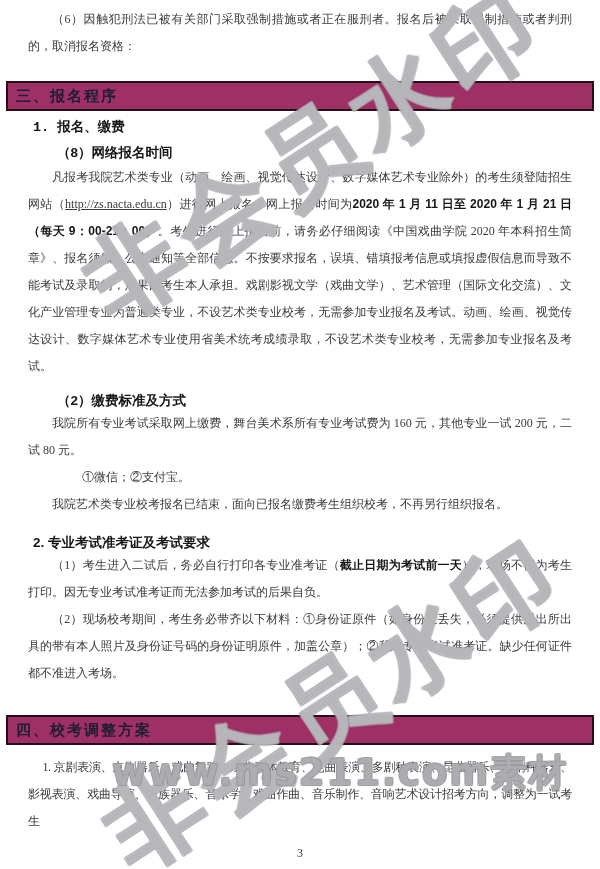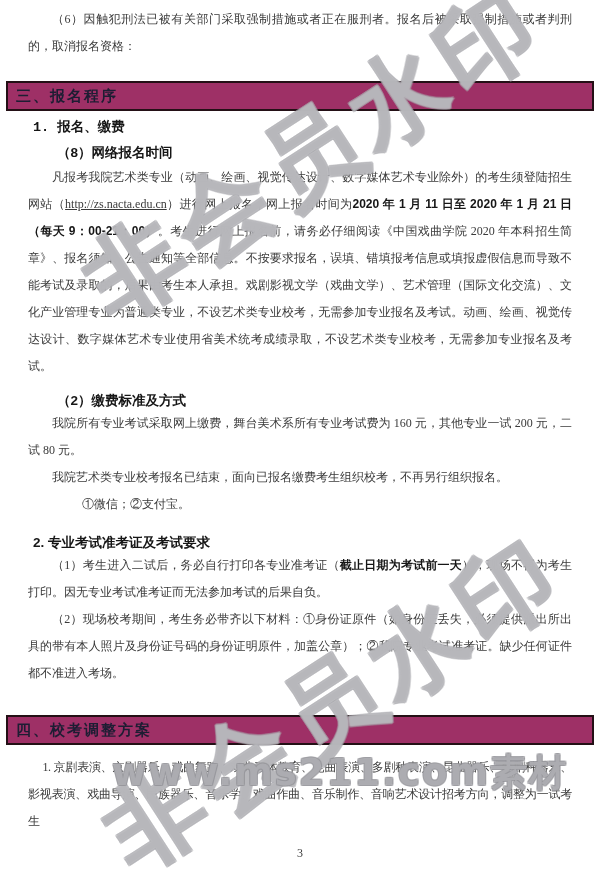--- a/index.html
+++ b/index.html
@@ -104,23 +104,23 @@
 
   <div class="h h-time">（8）网络报名时间</div>
 
   <p class="para p-reg"><span>凡报考我院艺术类专业（动画、绘画、视觉传达设计、数字媒体艺术专业除外）的考生须登陆招生网站（</span><a class="url">http://zs.nacta.edu.cn</a><span>）进行网上报名，网上报名时间为</span><span class="bd">2020 年 1 月 11 日至 2020 年 1 月 21 日（每天 9：00-21：00）</span><span>。考生进行网上报名前，请务必仔细阅读《中国戏曲学院 2020 年本科招生简章》、报名须知、公告通知等全部信息。不按要求报名，误填、错填报考信息或填报虚假信息而导致不能考试及录取的，后果由考生本人承担。戏剧影视文学（戏曲文学）、艺术管理（国际文化交流）、文化产业管理专业为普通类专业，不设艺术类专业校考，无需参加专业报名及考试。动画、绘画、视觉传达设计、数字媒体艺术专业使用省美术统考成绩录取，不设艺术类专业校考，无需参加专业报名及考试。</span></p>
 
   <div class="h h-fee">（2）缴费标准及方式</div>
 
   <p class="para">我院所有专业考试采取网上缴费，舞台美术系所有专业考试费为 160 元，其他专业一试 200 元，二试 80 元。</p>
 
 
+  <p class="para p-pay">①微信；②支付宝。</p>
+
   <p class="para">我院艺术类专业校考报名已结束，面向已报名缴费考生组织校考，不再另行组织报名。</p>
-
-  <p class="para p-pay">①微信；②支付宝。</p>
 
   <div class="h h-exam">2. 专业考试准考证及考试要求</div>
 
   <p class="para"><span>（1）考生进入二试后，务必自行打印各专业准考证（</span><span class="bd">截止日期为考试前一天</span><span>），现场不再为考生打印。因无专业考试准考证而无法参加考试的后果自负。</span></p>
 
   <p class="para">（2）现场校考期间，考生务必带齐以下材料：①身份证原件（如身份证丢失，必须提供派出所出具的带有本人照片及身份证号码的身份证明原件，加盖公章）；②我院专业考试准考证。缺少任何证件都不准进入考场。</p>
 
   <div class="bar bar2">四、校考调整方案</div>
 
   <p class="para p-adjust">1. 京剧表演、京剧器乐、戏曲舞蹈、戏曲形体教育、昆曲表演、多剧种表演、昆曲器乐、多剧种器乐、影视表演、戏曲导演、民族器乐、音乐学、戏曲作曲、音乐制作、音响艺术设计招考方向，调整为一试考生</p>

